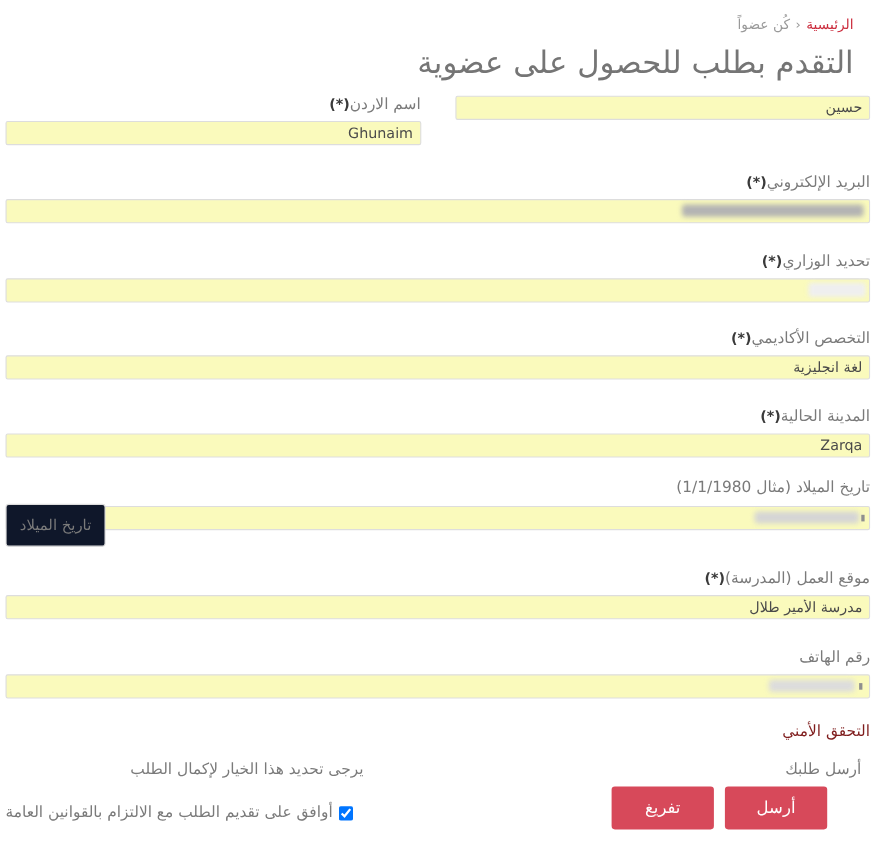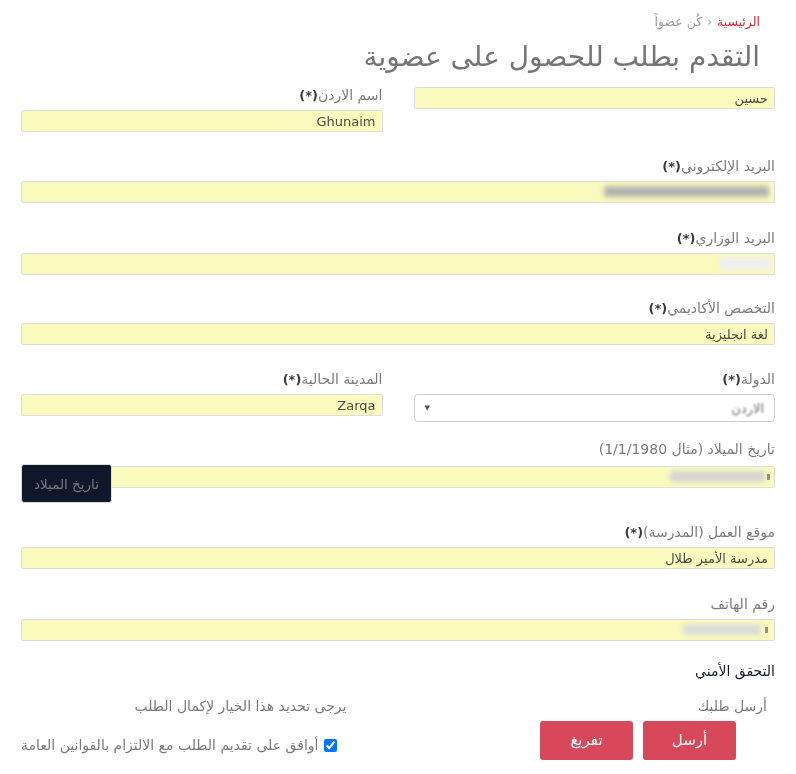--- a/index.html
+++ b/index.html
@@ -2,21 +2,21 @@
 <html lang="ar" dir="rtl"><head>
 <meta charset="utf-8">
 <style>
   html,body{margin:0;padding:0;background:#fff;}
   body{
     width:796px;height:774px;overflow:hidden;
     direction:rtl;
     font-family:"DejaVu Sans","Liberation Sans",sans-serif;
     color:#7a7a7a;
   }
-  .container{padding:0 21px;}
+  .container{padding:0 5px;}
 
   
   .breadcrumb{padding:14px 15px 0 0;font-size:12.5px;text-align:right;}
   .breadcrumb .home{color:#cb2b3c;cursor:pointer;}
   .breadcrumb .sep{color:#9a9a9a;margin:0 5px;font-size:12px;display:inline-block;}
   .breadcrumb .current{color:#999;}
 
   
   h1{margin:8px 15px 0 0;font-size:28px;font-weight:400;color:#757575;line-height:40px;text-align:right;}
 
@@ -59,21 +59,21 @@
   
   .bd-row{position:relative;height:40px;}
   .bd-input{position:absolute;left:93px;right:0;top:2px;height:22px;width:auto;}
   .bd-btn{
     position:absolute;left:0;top:0;width:91px;height:39px;box-sizing:border-box;
     background:#0f172a;border:1px solid #ddd;border-radius:3px;
     color:#7a7a7a;font-size:13.5px;font-family:inherit;cursor:pointer;
   }
 
   
-  .sec-title{margin-top:22px;font-size:14px;color:#0f172a;line-height:17px;}
+  .sec-title{margin-top:22px;font-size:14px;color:#7f1d1d;line-height:17px;}
   .bottom{display:flex;justify-content:space-between;align-items:flex-start;margin-top:18px;}
   .sec-col{font-size:14px;color:#7a7a7a;text-align:right;}
   .instruction{line-height:17px;}
   .agree{margin-top:22px;display:flex;align-items:center;gap:6px;padding-right:9px;line-height:17px;}
   .agree input{width:13px;height:13px;margin:0;}
   .submit-col{width:235px;margin-left:170px;text-align:right;}
   .submit-label{padding-right:8px;font-size:14px;color:#7a7a7a;line-height:17px;}
   .btn-row{margin-top:6px;display:flex;gap:10px;justify-content:flex-start;padding-right:39px;}
   .btn{
     height:39px;min-width:93px;box-sizing:border-box;padding:0 15px;
@@ -104,40 +104,33 @@
 
   <div class="group mt26">
     <label class="flabel"><span>البريد الإلكتروني</span><span class="req">(*)</span></label>
     <div class="redact-wrap">
       <input class="field" type="text" value="" style="">
       <span class="smudge email"></span>
     </div>
   </div>
 
   <div class="group mt27">
-    <label class="flabel"><span>البريد الوزاري</span><span class="req">(*)</span></label>
+    <label class="flabel"><span>تحديد الوزاري</span><span class="req">(*)</span></label>
     <div class="redact-wrap">
       <input class="field" type="text" value="" style="">
       <span class="smudge ministry"></span>
     </div>
   </div>
 
   <div class="group mt25">
     <label class="flabel"><span>التخصص الأكاديمي</span><span class="req">(*)</span></label>
     <input class="field" type="text" value="لغة انجليزية" style="">
   </div>
 
   <div class="two-col mt26">
-    <div class="col">
-      <label class="flabel"><span>الدولة</span><span class="req">(*)</span></label>
-      <div class="select">
-        <span class="val">الاردن</span>
-        <span class="arrow">▼</span>
-      </div>
-    </div>
     <div class="col">
       <label class="flabel"><span>المدينة الحالية</span><span class="req">(*)</span></label>
       <input class="field" type="text" value="Zarqa" style="">
     </div>
   </div>
 
   <div class="group mt19">
     <label class="flabel"><span>تاريخ الميلاد (مثال 1/1/1980)</span></label>
     <div class="bd-row">
       <input class="field bd-input" type="text" value="" style="">

